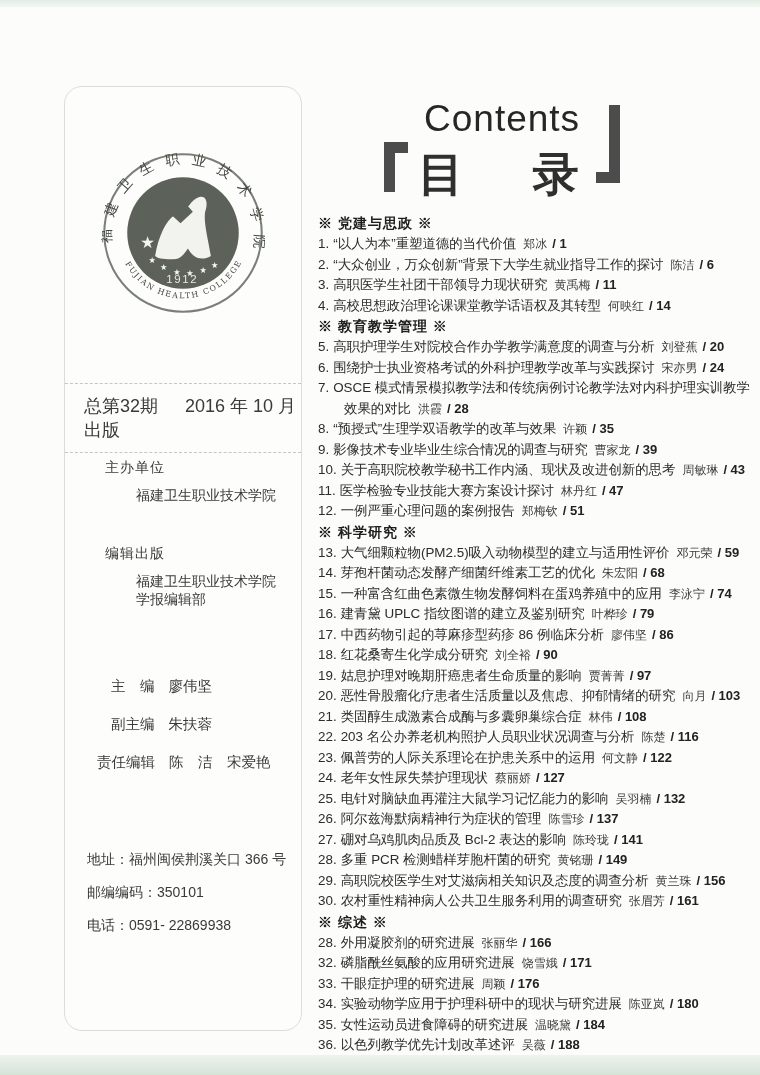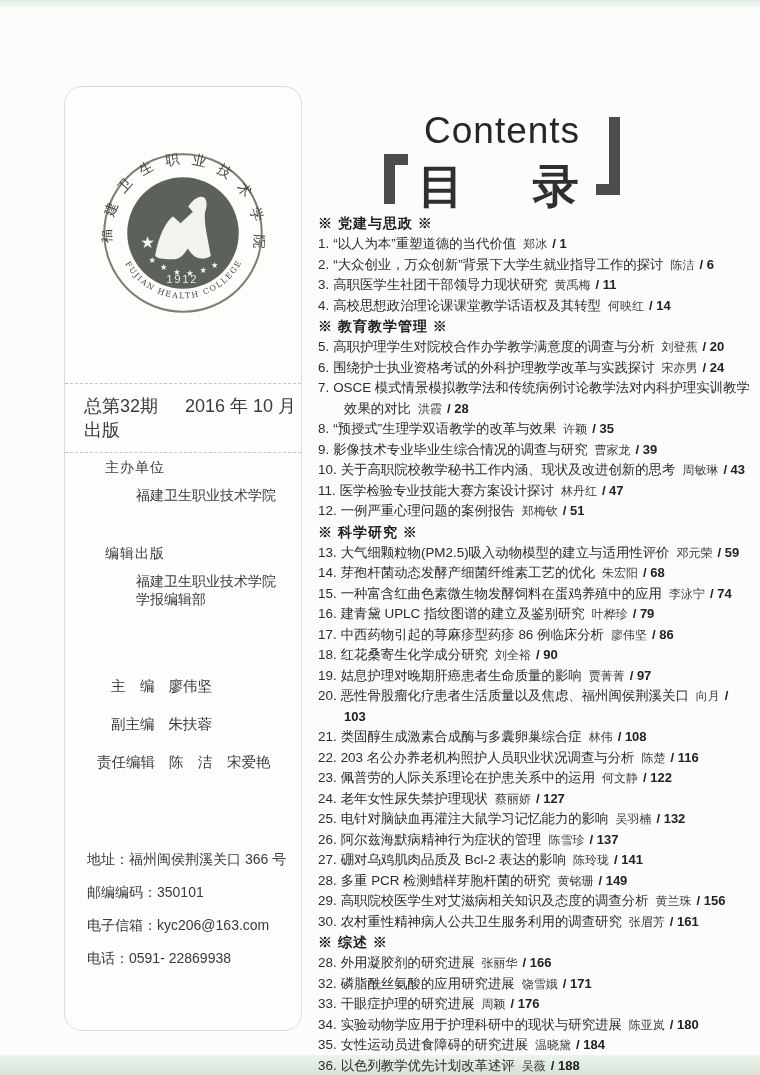--- a/index.html
+++ b/index.html
@@ -34,21 +34,21 @@
   .ed-chief { top:590px; left:46px; }
   .ed-deputy { top:628px; left:46px; }
   .ed-managing { top:666px; left:32px; }
   .ed-row .ed-name { margin-left:14px; }
 
   .contact-block { position:absolute; top:762px; left:22px; right:8px;
     font-size:14px; color:#3a3a3a; }
   .contact-row { margin-bottom:13px; line-height:20px; }
 
   
-  .toc-header { position:absolute; left:382px; top:110px; width:245px; height:112px; }
+  .toc-header { position:absolute; left:382px; top:98px; width:245px; height:112px; }
   .contents-en { position:absolute; left:42px; top:0; font-size:37px; color:#262626;
     letter-spacing:1px; }
   .contents-zh { position:absolute; left:36px; top:46px; font-size:46px; font-weight:700;
     letter-spacing:28px; color:#2f2f2f; white-space:nowrap; }
   .bracket-left { position:absolute; left:2px; top:44px; width:24px; height:50px;
     border-top:11px solid #4c4c4c; border-left:11px solid #4c4c4c; }
   .bracket-right { position:absolute; left:214px; top:7px; width:24px; height:78px;
     border-bottom:11px solid #4c4c4c; border-right:11px solid #4c4c4c; }
 
   
@@ -128,23 +128,20 @@
     </div>
 
     <div class="contact-block">
       <div class="contact-row">
         <span>地址：</span><span>福州闽侯荆溪关口 366 号</span>
       </div>
       <div class="contact-row">
         <span>邮编编码：</span><span>350101</span>
       </div>
       <div class="contact-row">
-        <span>电子信箱：</span><span>kyc206@163.com</span>
-      </div>
-      <div class="contact-row">
         <span>电话：</span><span>0591- 22869938</span>
       </div>
     </div>
   </aside>
 
   <header class="toc-header">
     <div class="bracket-left"></div>
     <div class="contents-en">Contents</div>
     <div class="contents-zh">目 录</div>
     <div class="bracket-right"></div>
@@ -166,21 +163,21 @@
       <div class="toc-item"><span class="no">11.</span><span class="title">医学检验专业技能大赛方案设计探讨</span><span class="author">林丹红</span><span class="pg">/ 47</span></div>
       <div class="toc-item"><span class="no">12.</span><span class="title">一例严重心理问题的案例报告</span><span class="author">郑梅钦</span><span class="pg">/ 51</span></div>
       <div class="toc-section">※ 科学研究 ※</div>
       <div class="toc-item"><span class="no">13.</span><span class="title">大气细颗粒物(PM2.5)吸入动物模型的建立与适用性评价</span><span class="author">邓元荣</span><span class="pg">/ 59</span></div>
       <div class="toc-item"><span class="no">14.</span><span class="title">芽孢杆菌动态发酵产细菌纤维素工艺的优化</span><span class="author">朱宏阳</span><span class="pg">/ 68</span></div>
       <div class="toc-item"><span class="no">15.</span><span class="title">一种富含红曲色素微生物发酵饲料在蛋鸡养殖中的应用</span><span class="author">李泳宁</span><span class="pg">/ 74</span></div>
       <div class="toc-item"><span class="no">16.</span><span class="title">建青黛 UPLC 指纹图谱的建立及鉴别研究</span><span class="author">叶桦珍</span><span class="pg">/ 79</span></div>
       <div class="toc-item"><span class="no">17.</span><span class="title">中西药物引起的荨麻疹型药疹 86 例临床分析</span><span class="author">廖伟坚</span><span class="pg">/ 86</span></div>
       <div class="toc-item"><span class="no">18.</span><span class="title">红花桑寄生化学成分研究</span><span class="author">刘全裕</span><span class="pg">/ 90</span></div>
       <div class="toc-item"><span class="no">19.</span><span class="title">姑息护理对晚期肝癌患者生命质量的影响</span><span class="author">贾菁菁</span><span class="pg">/ 97</span></div>
-      <div class="toc-item"><span class="no">20.</span><span class="title">恶性骨股瘤化疗患者生活质量以及焦虑、福州闽侯荆溪关口</span><span class="author">向月</span><span class="pg">/ 103</span></div>
+      <div class="toc-item"><span class="no">20.</span><span class="title">恶性骨股瘤化疗患者生活质量以及焦虑、抑郁情绪的研究</span><span class="author">向月</span><span class="pg">/ 103</span></div>
       <div class="toc-item"><span class="no">21.</span><span class="title">类固醇生成激素合成酶与多囊卵巢综合症</span><span class="author">林伟</span><span class="pg">/ 108</span></div>
       <div class="toc-item"><span class="no">22.</span><span class="title">203 名公办养老机构照护人员职业状况调查与分析</span><span class="author">陈楚</span><span class="pg">/ 116</span></div>
       <div class="toc-item"><span class="no">23.</span><span class="title">佩普劳的人际关系理论在护患关系中的运用</span><span class="author">何文静</span><span class="pg">/ 122</span></div>
       <div class="toc-item"><span class="no">24.</span><span class="title">老年女性尿失禁护理现状</span><span class="author">蔡丽娇</span><span class="pg">/ 127</span></div>
       <div class="toc-item"><span class="no">25.</span><span class="title">电针对脑缺血再灌注大鼠学习记忆能力的影响</span><span class="author">吴羽楠</span><span class="pg">/ 132</span></div>
       <div class="toc-item"><span class="no">26.</span><span class="title">阿尔兹海默病精神行为症状的管理</span><span class="author">陈雪珍</span><span class="pg">/ 137</span></div>
       <div class="toc-item"><span class="no">27.</span><span class="title">硼对乌鸡肌肉品质及 Bcl-2 表达的影响</span><span class="author">陈玲珑</span><span class="pg">/ 141</span></div>
       <div class="toc-item"><span class="no">28.</span><span class="title">多重 PCR 检测蜡样芽胞杆菌的研究</span><span class="author">黄铭珊</span><span class="pg">/ 149</span></div>
       <div class="toc-item"><span class="no">29.</span><span class="title">高职院校医学生对艾滋病相关知识及态度的调查分析</span><span class="author">黄兰珠</span><span class="pg">/ 156</span></div>
       <div class="toc-item"><span class="no">30.</span><span class="title">农村重性精神病人公共卫生服务利用的调查研究</span><span class="author">张眉芳</span><span class="pg">/ 161</span></div>

